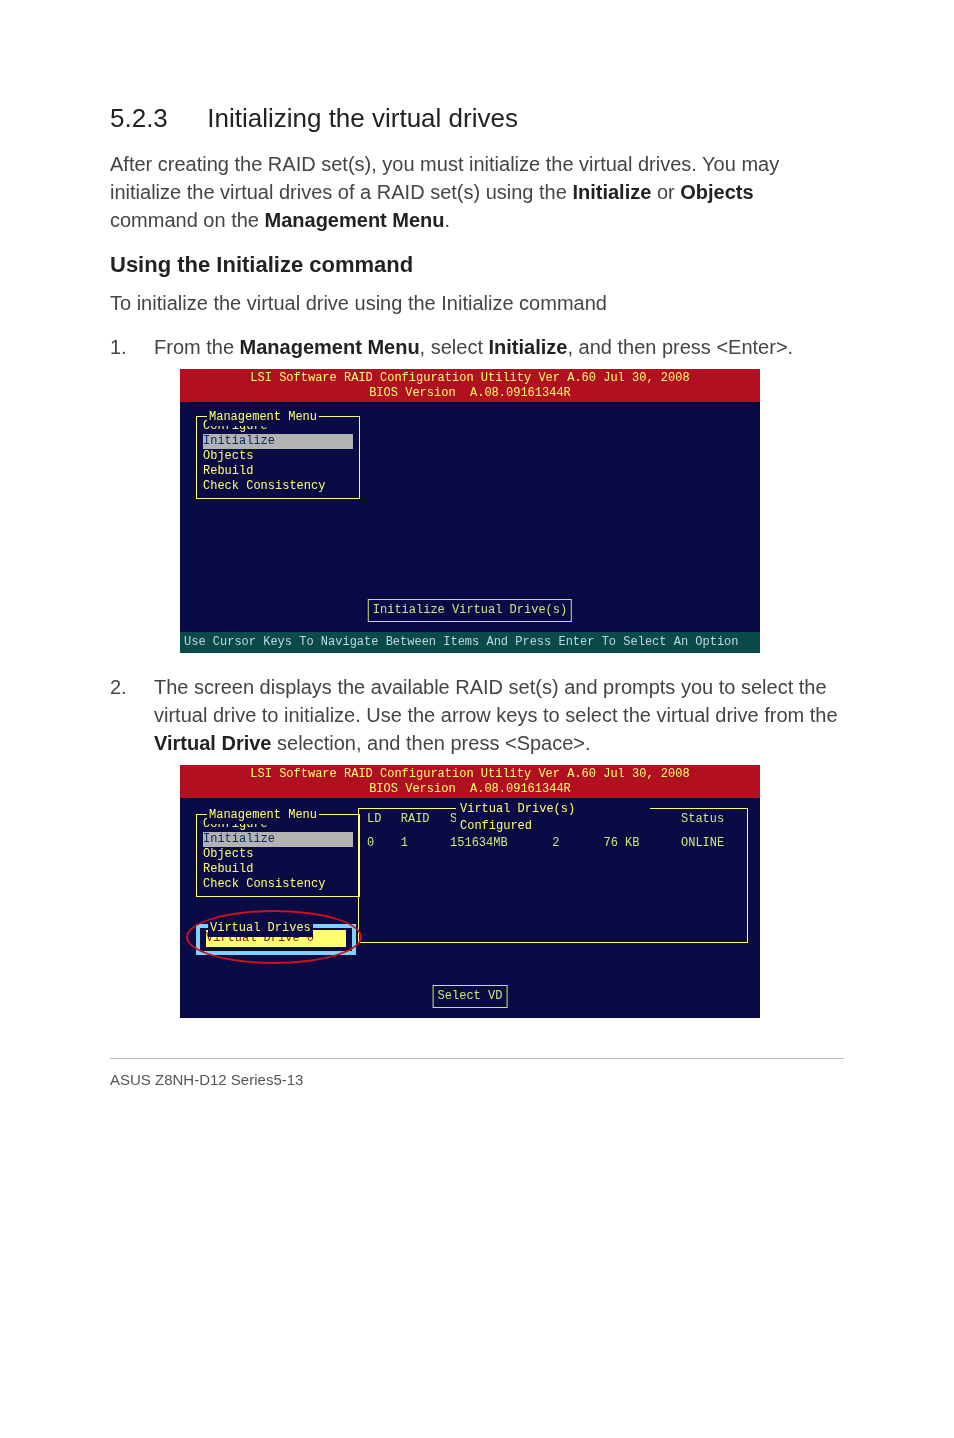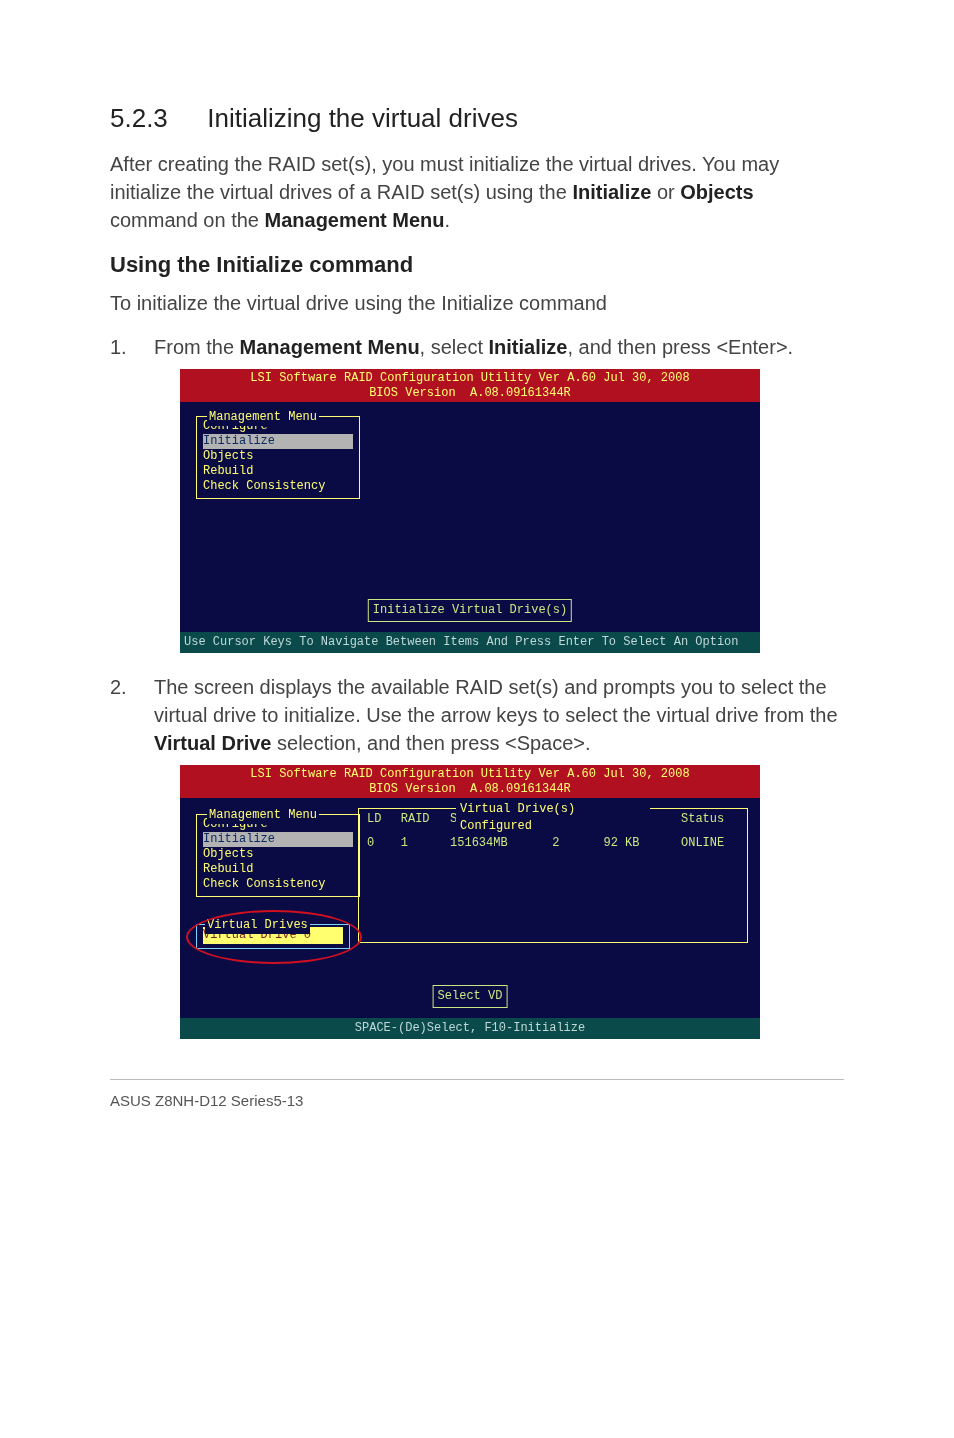--- a/index.html
+++ b/index.html
@@ -122,21 +122,21 @@
     display: flex; color: #c8e880; line-height: 1.35;
   }
   .bios2 .table .thead div, .bios2 .table .trow div { padding-right: 6px; }
   .bios2 .table .c-ld{width:32px;} .bios2 .table .c-raid{width:50px;}
   .bios2 .table .c-size{width:80px; text-align:left;}
   .bios2 .table .c-str{width:70px; text-align:center;}
   .bios2 .table .c-sz{width:68px; text-align:center;}
   .bios2 .table .c-st{width:60px;margin-left:24px;}
 
   .bios2 .vmenu {
-    border: 1px solid #7dd3fc;
+    border: 4px solid #7dd3fc;
     width: 140px;
     position: absolute;
     left: 16px; top: 126px;
     padding: 2px 6px 4px 6px;
     background:#0a0a45;
   }
   .bios2 .vmenu .legend {
     position:absolute; top:-8px; left:8px; background:#0a0a45; color:#ffff70; padding:0 2px;
   }
   .bios2 .vmenu .item.sel2 { background:#ffff70; color:#7f1d1d; }
@@ -234,34 +234,33 @@
             <div class="c-str">#Stripes</div>
             <div class="c-sz">StripSz</div>
             <div class="c-st">Status</div>
           </div>
           <div style="height:8px"></div>
           <div class="trow">
             <div class="c-ld">0</div>
             <div class="c-raid">1</div>
             <div class="c-size">151634MB</div>
             <div class="c-str">2</div>
-            <div class="c-sz">92 KB</div>
+            <div class="c-sz">76 KB</div>
             <div class="c-st">ONLINE</div>
           </div>
         </div>
 
         <div class="vmenu">
           <span class="legend">Virtual Drives</span>
           <div class="item sel2">Virtual Drive 0</div>
         </div>
         <div class="circle"></div>
 
         <div class="infobox">Select VD</div>
       </div>
-      <div class="footer" style="text-align:center;">SPACE-(De)Select,  F10-Initialize</div>
     </div>
   </div>
 
   <div class="pgfoot">
     <span>ASUS Z8NH-D12 Series</span>
     <span>5-13</span>
   </div>
 </div>
 
 </body></html>

